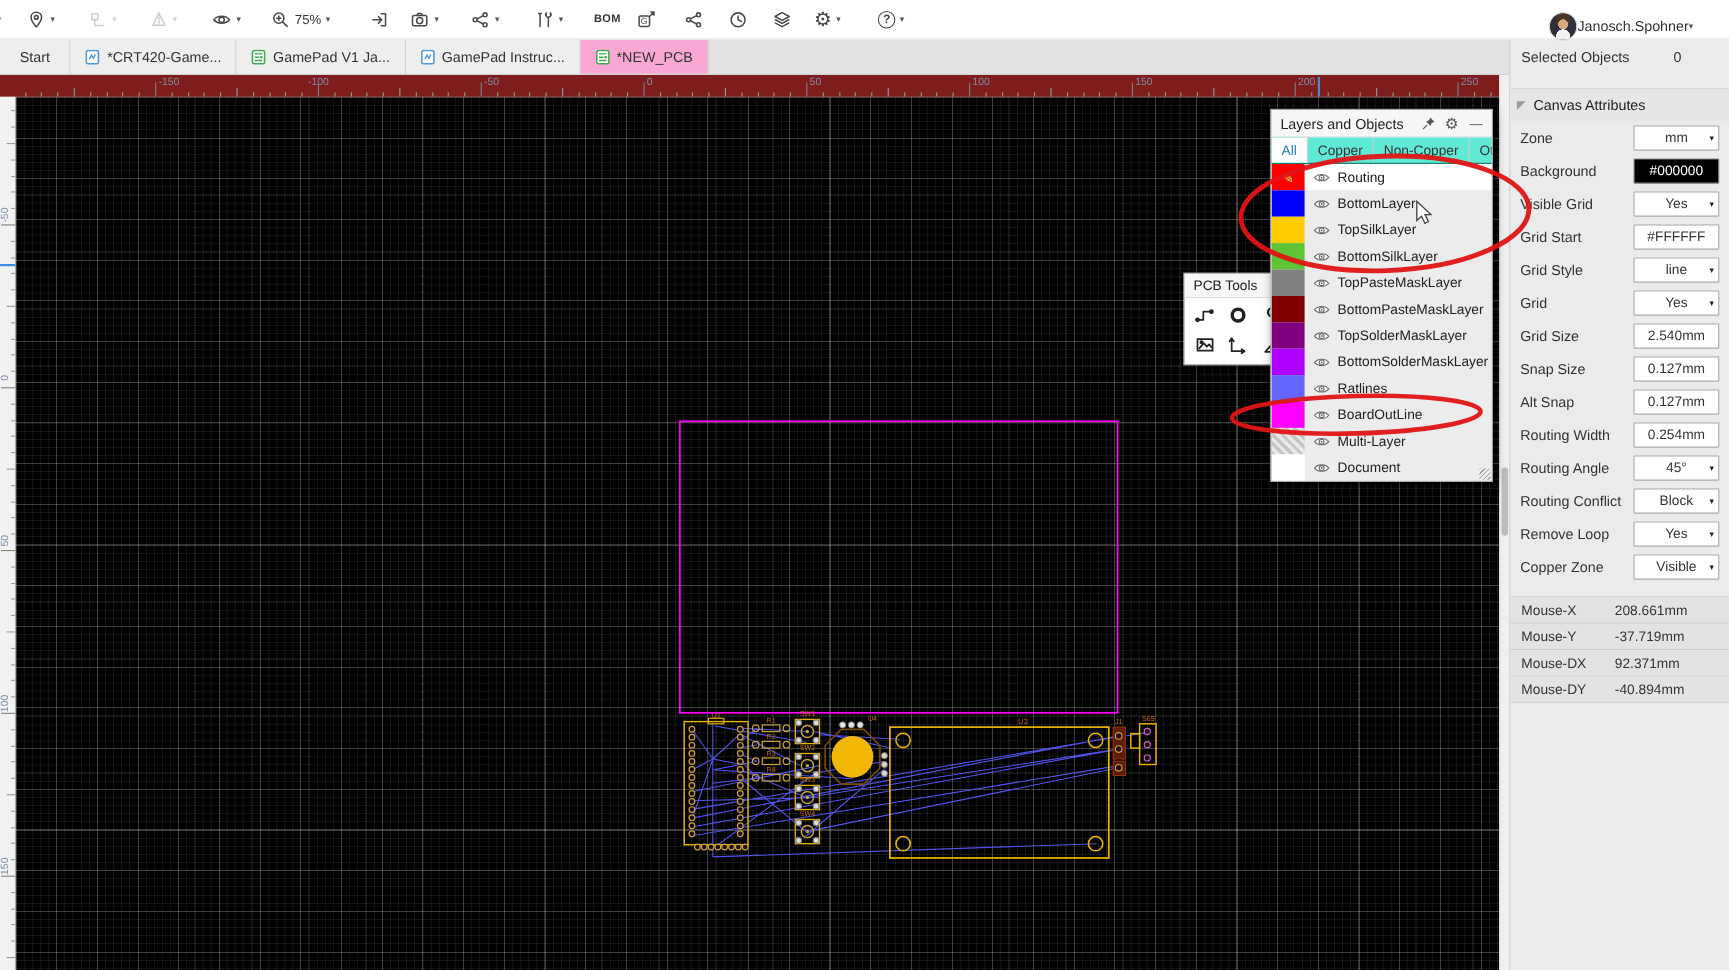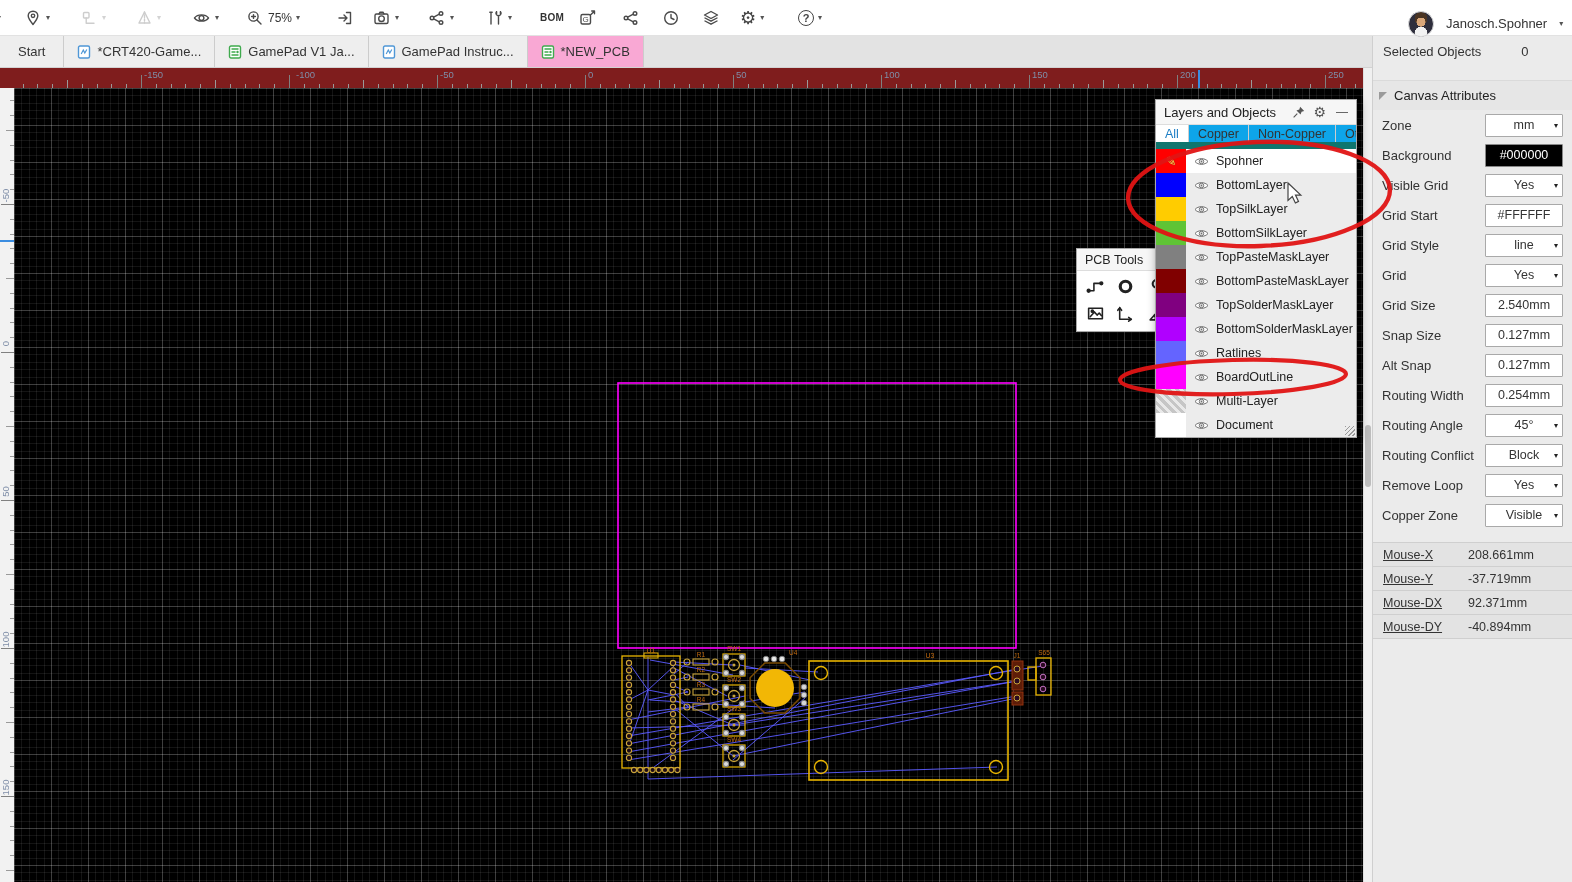--- a/index.html
+++ b/index.html
@@ -14,21 +14,21 @@
   
   .toolbar { position:absolute; left:0; top:0; width:1572px; height:36px; background:#fff; border-bottom:1px solid #e2e2e2; z-index:4; }
   .tb-item { position:absolute; top:0; height:35px; display:flex; align-items:center; gap:4px; }
   .tb-item svg { stroke:#4a4a4a; fill:none; stroke-width:1.4; stroke-linecap:round; stroke-linejoin:round; }
   .tb-item.disabled svg { stroke:#cdcdcd; }
   .tb-caret { font-size:8px; color:#555; }
   .tb-item.disabled .tb-caret { color:#d3d3d3; }
   .bom-label { font-size:10px; font-weight:bold; letter-spacing:.3px; color:#333; }
   .gear-glyph { font-size:18px; color:#444; line-height:1; }
   .qcircle { width:16px; height:16px; border:1.6px solid #444; border-radius:50%; display:flex; align-items:center; justify-content:center; font-size:11px; font-weight:bold; color:#444; }
-  .user-box { position:absolute; top:0; left:1408px; height:47px; display:flex; align-items:center; gap:12px; }
+  .user-box { position:absolute; top:0; left:1408px; height:47px; display:flex; align-items:center; gap:0; }
   .avatar { width:26px; height:26px; border-radius:50%;
     background:
       radial-gradient(circle at 50% 88%, #f2f2f2 0 26%, transparent 27%),
       radial-gradient(circle at 50% 42%, #d9a77a 0 24%, transparent 25%),
       radial-gradient(circle at 50% 28%, #4a3423 0 30%, transparent 31%),
       #2e2e3c;
     border:1px solid #ddd; }
   .user-name { font-size:13px; color:#333; }
 
   
@@ -69,21 +69,21 @@
   .pt-title { height:22px; padding:0 8px; font-size:12.5px; color:#222; display:flex; align-items:center; background:#f6f6f6; border-bottom:1px solid #ddd; }
   .pt-grid { display:grid; grid-template-columns:repeat(3, 1fr); padding:6px 3px 8px; row-gap:8px; justify-items:center; }
   .pt-grid svg { stroke:#222; fill:none; stroke-width:1.5; stroke-linecap:round; stroke-linejoin:round; }
 
   
   .layers-panel { position:absolute; left:1155px; top:99px; width:202px; background:#ececec; border:1px solid #a8a8a8; box-shadow:2px 3px 9px rgba(0,0,0,.45); z-index:12; font-size:12.5px; }
   .lp-title { height:25px; display:flex; align-items:center; gap:8px; padding:0 8px; background:#f6f6f6; border-bottom:1px solid #ddd; color:#222; font-size:13px; }
   .lp-title .sp { flex:1; }
   .lp-icon { display:inline-flex; color:#555; }
   .lp-minus { font-size:12px; color:#555; margin-left:2px; }
-  .lp-tabs { display:flex; background:#0ea5e9; border-bottom:7px solid #0f766e; height:24px; overflow:hidden; }
+  .lp-tabs { display:flex; background:#5eead4; border-bottom:1px solid #0f766e; height:24px; overflow:hidden; }
   .lp-tab { padding:0 9px; display:flex; align-items:center; color:#333; border-right:1px solid #cdcdcd; white-space:nowrap; }
   .lp-tab.active { background:#fff; color:#1a7dc4; }
   .layers-list { overflow:hidden; }
   .layer-row { display:flex; align-items:center; height:24px; background:#ececec; }
   .layer-row.active { background:#ffffff; }
   .layer-swatch { width:30px; height:24px; flex:none; display:flex; align-items:center; justify-content:center; }
   .pencil { color:#ffd95e; font-size:13px; text-shadow:0 0 1px #6b4a00; }
   .layer-eye { width:26px; flex:none; display:flex; justify-content:center; padding-left:4px; }
   .layer-name { color:#222; padding-left:4px; }
   .lp-resize { position:absolute; right:1px; bottom:1px; width:10px; height:10px;
@@ -96,21 +96,21 @@
   .rp-sec-header { height:30px; display:flex; align-items:center; gap:7px; padding:0 6px; color:#222; }
   .rp-sec-header:first-child { margin-top:14px; }
   .rp-sections > .rp-sec-header { background:#e6e6e6; border-top:1px solid #dadada; }
   .tri { width:0; height:0; border-top:8px solid #9a9a9a; border-right:8px solid transparent; display:inline-block; }
   .rp-row { display:flex; align-items:center; height:30px; padding:0 9px; }
   .rp-label { flex:1; }
   .rp-ctrl { width:78px; height:23px; border:1px solid #a9a9a9; background:#fff; display:flex; align-items:center; justify-content:center; position:relative; font-size:12.5px; border-radius:1px; }
   .rp-ctrl .caret { position:absolute; right:4px; font-size:8px; color:#222; }
   .mouse-table { margin-top:12px; border-top:1px solid #cfcfcf; }
   .mouse-row { display:flex; height:24px; align-items:center; background:#e3e3e3; border-bottom:1px solid #cfcfcf; padding:0 10px; font-size:12.5px; }
-  .mouse-row .ml { width:85px;text-decoration:underline; }
+  .mouse-row .ml { width:85px; }
 
   
   .annotation-svg { position:absolute; left:0; top:0; z-index:30; pointer-events:none; }
   .clabel { font-family:"Liberation Sans", sans-serif; }
 </style>
 </head>
 <body>
 
 <div class="toolbar">
   <div class="tb-item" style="left:-3px">
@@ -404,21 +404,21 @@
       <div class="htick" style="left: 1236.2px;"></div>
       <div class="htick mid" style="left: 1251px;"></div>
       <div class="htick" style="left: 1265.8px;"></div>
       <div class="htick" style="left: 1280.6px;"></div>
       <div class="htick" style="left: 1295.4px;"></div>
       <div class="htick" style="left: 1310.2px;"></div>
       <div class="htick major" style="left: 1325px;"></div>
       <div class="htick" style="left: 1339.8px;"></div>
       <div class="htick" style="left: 1354.6px;"></div>
       <div class="hlabel" style="left: 144px;">-150</div>
-      <div class="hlabel" style="left: 296px;">-100</div>
+      <div class="hlabel" style="left: 280px;">-100</div>
       <div class="hlabel" style="left: 440px;">-50</div>
       <div class="hlabel" style="left: 588px;">0</div>
       <div class="hlabel" style="left: 736px;">50</div>
       <div class="hlabel" style="left: 884px;">100</div>
       <div class="hlabel" style="left: 1032px;">150</div>
       <div class="hlabel" style="left: 1180px;">200</div>
       <div class="hlabel" style="left: 1328px;">250</div>
       <div class="hmarker" style="left: 1198px;"></div>
     </div>
   <div class="ruler-left">
@@ -707,21 +707,21 @@
         <span class="layer-swatch" style="background: rgb(255, 0, 0);">
           <span class="pencil">✎</span>
         </span>
         <span class="layer-eye">
           <svg width="15" height="11" viewBox="0 0 15 11">
             <path d="M1 5.5 C4 1.7 11 1.7 14 5.5 C11 9.3 4 9.3 1 5.5 Z" fill="#fdfdfd" stroke="#6e6e6e" stroke-width="1"></path>
             <circle cx="7.5" cy="5.5" r="2.2" fill="none" stroke="#6e6e6e"></circle>
             <circle cx="7.5" cy="5.5" r="0.9" fill="#6e6e6e"></circle>
           </svg>
         </span>
-        <span class="layer-name">Spohner</span>
+        <span class="layer-name">Routing</span>
       </div>
       <div class="layer-row">
         <span class="layer-swatch" style="background: rgb(0, 0, 255);"></span>
         <span class="layer-eye">
           <svg width="15" height="11" viewBox="0 0 15 11">
             <path d="M1 5.5 C4 1.7 11 1.7 14 5.5 C11 9.3 4 9.3 1 5.5 Z" fill="#fdfdfd" stroke="#6e6e6e" stroke-width="1"></path>
             <circle cx="7.5" cy="5.5" r="2.2" fill="none" stroke="#6e6e6e"></circle>
             <circle cx="7.5" cy="5.5" r="0.9" fill="#6e6e6e"></circle>
           </svg>
         </span>

